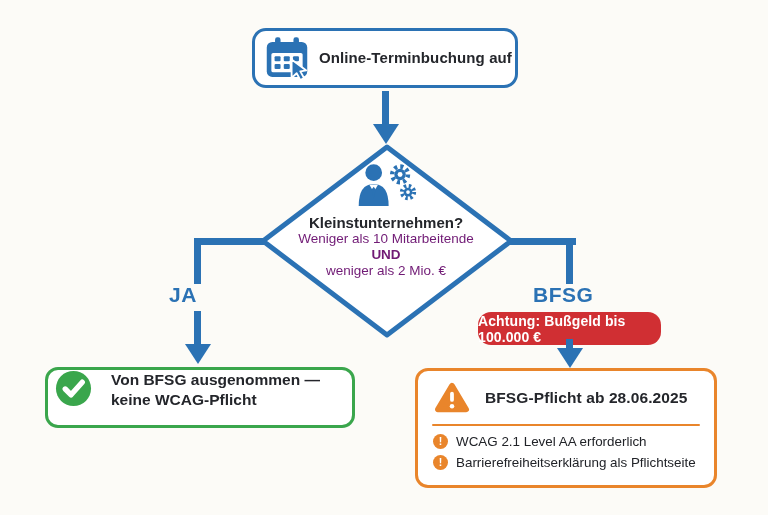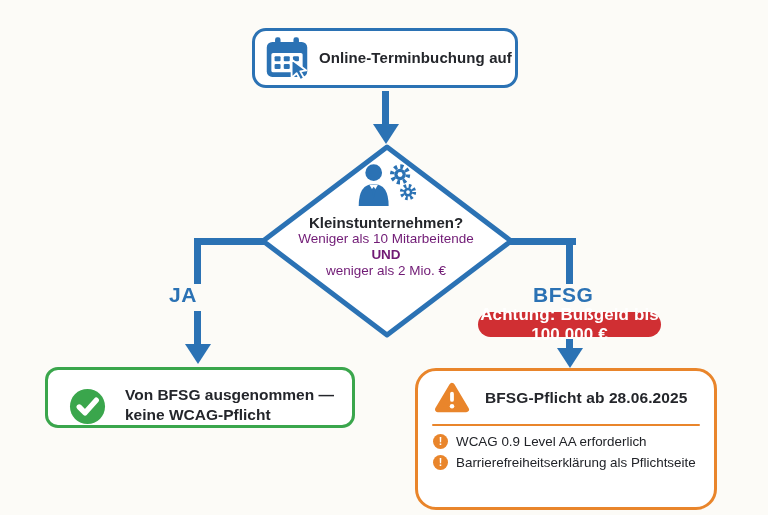--- a/index.html
+++ b/index.html
@@ -58,43 +58,42 @@
   .branch-label {
     position: absolute; color: var(--blue);
     font-size: 21px; font-weight: bold; letter-spacing: .5px;
   }
   .label-ja { left: 169px; top: 283px; width: 57px; }
   .label-nein { left: 533px; top: 283px; width: 73px; }
 
   
   .warning-badge {
     position: absolute; left: 478px; top: 312px;
-    width: 183px; height: 25px;
+    width: 183px; height: 33px;
     background: var(--red); border-radius: 13px;
-    color: #fff; font-size: 17px; font-weight: bold;
+    color: #fff; font-size: 14px; font-weight: bold;
     display: flex; align-items: center; justify-content: center;
     letter-spacing: .1px;
-    text-align: center;
   }
 
   
   .green-box {
     position: absolute; left: 45px; top: 367px;
     width: 310px; height: 61px;
     background: #fff; border: 3.5px solid var(--green); border-radius: 13px;
-    display: flex; align-items: flex-end;
-    padding-left: 21px; gap: 19px;
+    display: flex; align-items: flex-start;
+    padding-left: 7px; gap: 19px;
   }
   .green-text { font-size: 15.5px; font-weight: bold; line-height: 1.3; }
 
   
   .orange-box {
     position: absolute; left: 415px; top: 368px;
-    width: 302px; height: 142px;
-    background: #fff; border: 3px solid var(--orange); border-radius: 21px;
+    width: 302px; height: 120px;
+    background: #fff; border: 3px solid var(--orange); border-radius: 13px;
     padding: 10px 13px 8px 13px;
   }
   .orange-header { display: flex; align-items: center; gap: 14px; padding-left: 2px; }
   .orange-title { font-size: 15.5px; font-weight: bold; letter-spacing: .1px; }
   .orange-divider { height: 2px; background: var(--orange); margin: 9px 1px 8px 1px; border-radius: 1px; }
   .bullet-row { display: flex; align-items: center; gap: 8px; margin: 0 0 6px 2px; }
   .bullet-icon {
     flex: 0 0 15px; width: 15px; height: 15px; border-radius: 50%;
     background: var(--orange); color: #fff;
     font-size: 10.5px; font-weight: bold; line-height: 15px; text-align: center;
@@ -179,21 +178,21 @@
       <svg width="38" height="34" viewBox="0 0 40 36">
         <path d="M20 5 L35 30 L5 30 Z" fill="var(--orange)" stroke="var(--orange)" stroke-width="6" stroke-linejoin="round"></path>
         <rect x="18" y="11.5" width="4" height="10.5" rx="2" fill="#fff"></rect>
         <circle cx="20" cy="26.8" r="2.4" fill="#fff"></circle>
       </svg>
       <div class="orange-title">BFSG-Pflicht ab 28.06.2025</div>
     </div>
     <div class="orange-divider"></div>
     <div class="bullet-row">
       <span class="bullet-icon"></span>
-      <span class="bullet-text">WCAG 0.9 Level AA erforderlich</span>
+      <span class="bullet-text">WCAG 2.1 Level AA erforderlich</span>
     </div>
     <div class="bullet-row">
       <span class="bullet-icon"></span>
       <span class="bullet-text">Barrierefreiheitserklärung als Pflichtseite</span>
     </div>
   </div>
 
 </div>
 
 </body></html>

